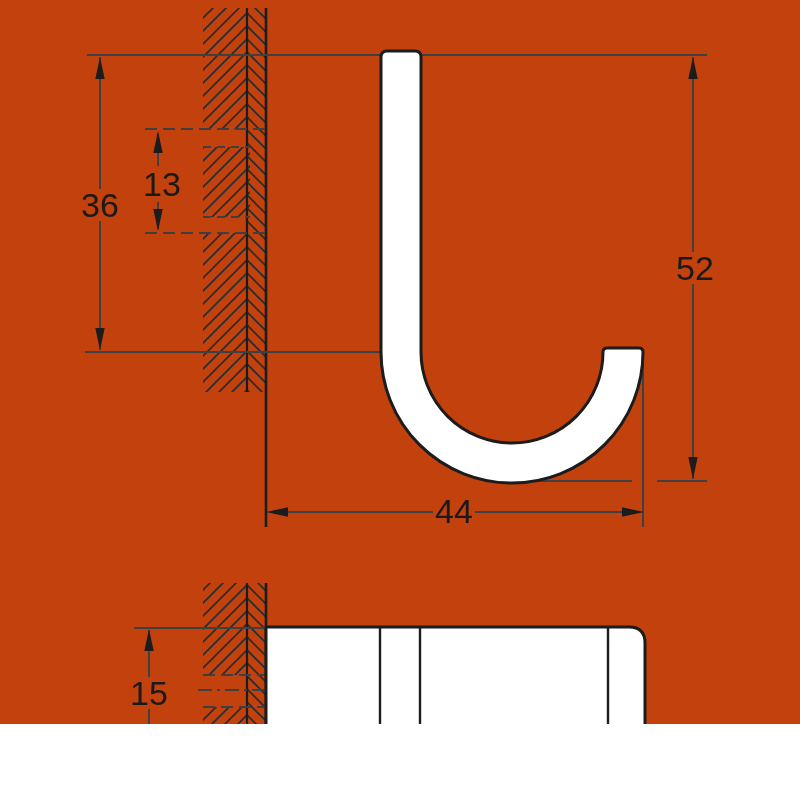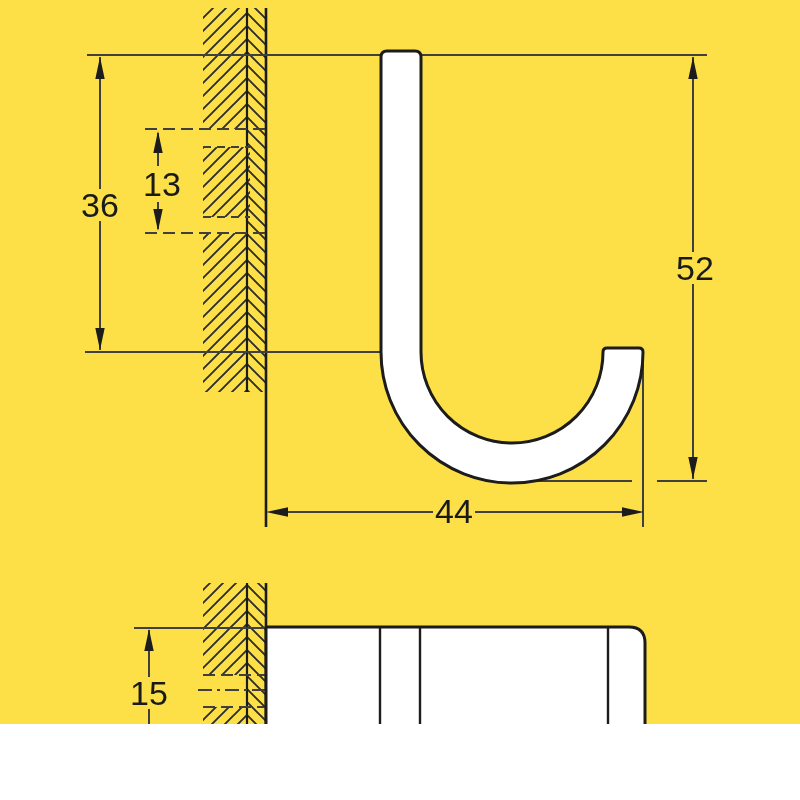--- a/index.html
+++ b/index.html
@@ -1,16 +1,16 @@
 <!DOCTYPE html>
 <html><head>
 <meta charset="utf-8">
 <style>
   html,body{margin:0;padding:0;background:#ffffff;}
-  .canvas{position:relative;width:800px;height:724px;background:#fde047;overflow:hidden;}
+  .canvas{position:relative;width:800px;height:724px;background:#c2410c;overflow:hidden;}
   svg{display:block;}
   .hatchline{stroke:#2d2d2d;stroke-width:1.9;}
   .wall-thin{stroke:#1c1c1c;stroke-width:2.2;fill:none;}
   .wall-thick{stroke:#1c1c1c;stroke-width:2.6;fill:none;}
   .obj{fill:#ffffff;stroke:#1c1c1c;stroke-width:3;stroke-linejoin:round;}
   .objline{stroke:#1c1c1c;stroke-width:2.4;fill:none;}
   .dim{stroke:#404040;stroke-width:2;fill:none;}
   .dash{stroke:#3f3f3f;stroke-width:1.9;fill:none;stroke-dasharray:12 6;}
   .dash-sm{stroke:#3f3f3f;stroke-width:1.8;fill:none;stroke-dasharray:8 6;}
   .dashdot{stroke:#3f3f3f;stroke-width:1.9;fill:none;stroke-dasharray:14 5 3 5;}

